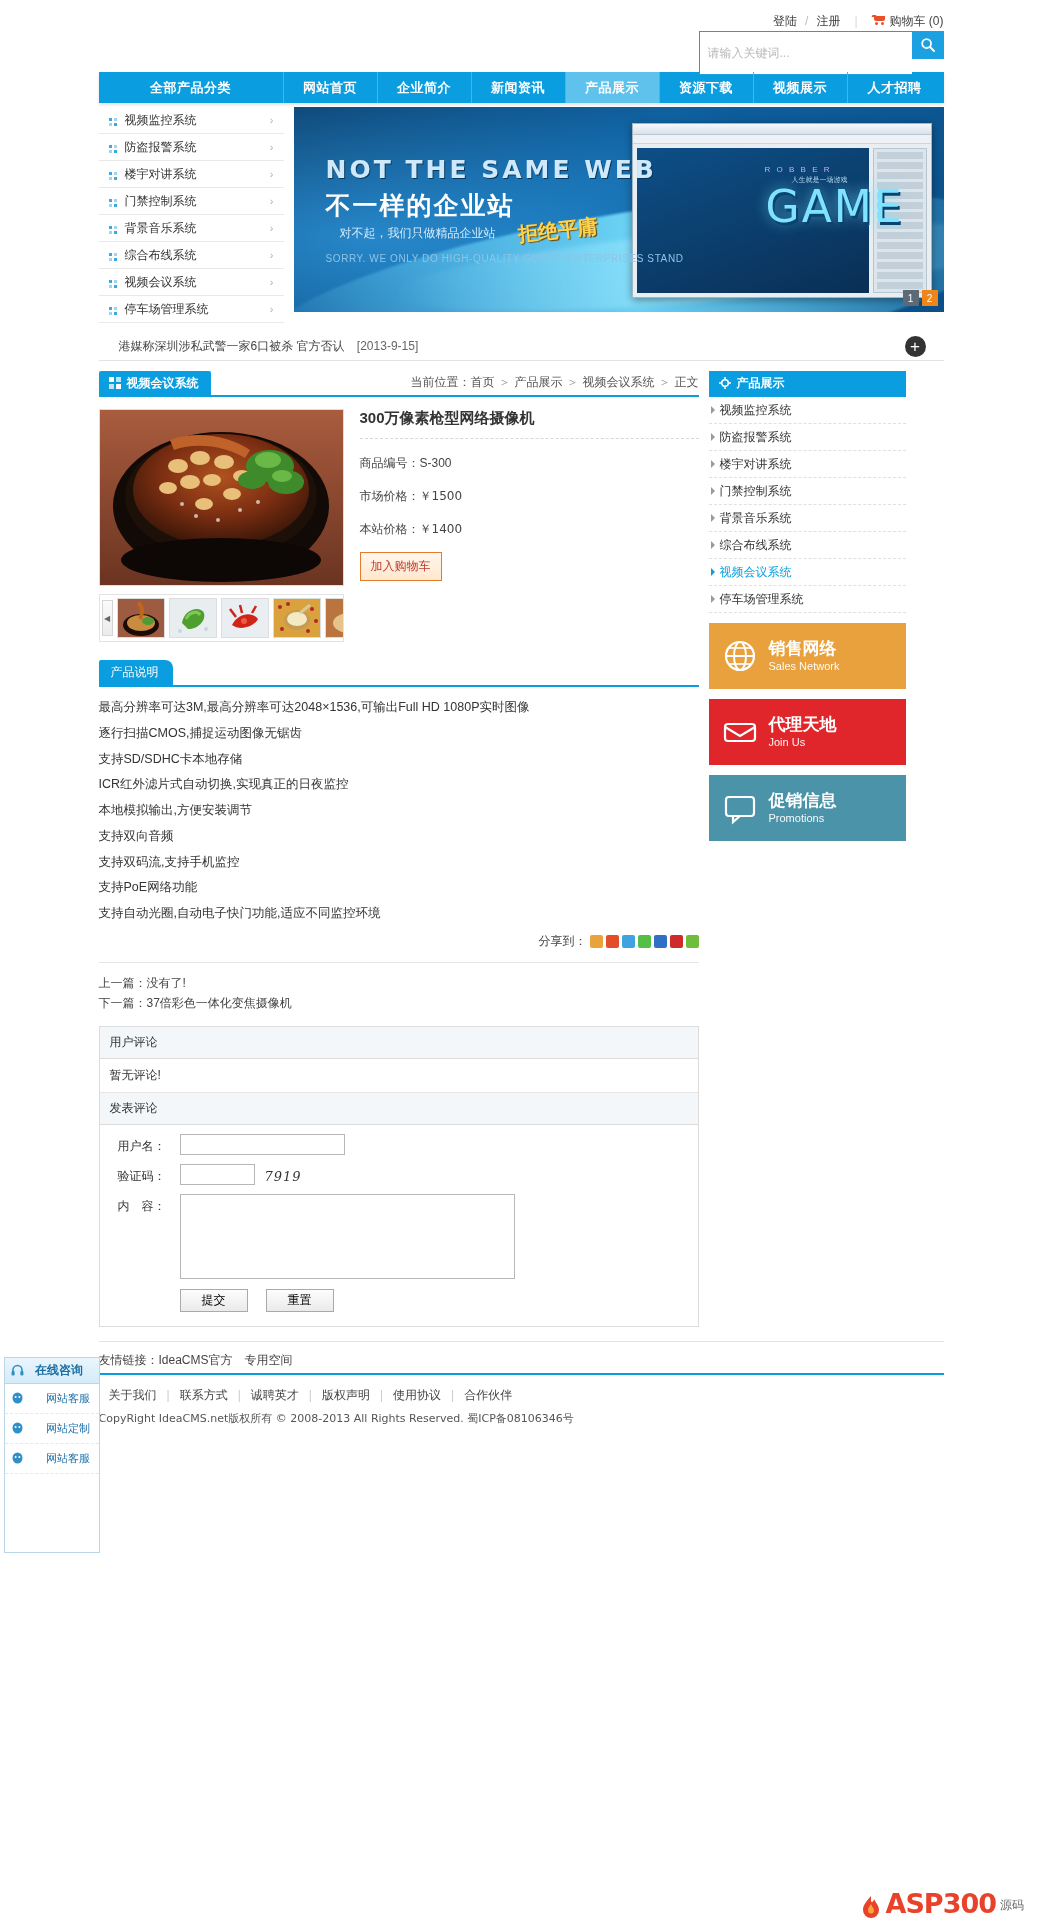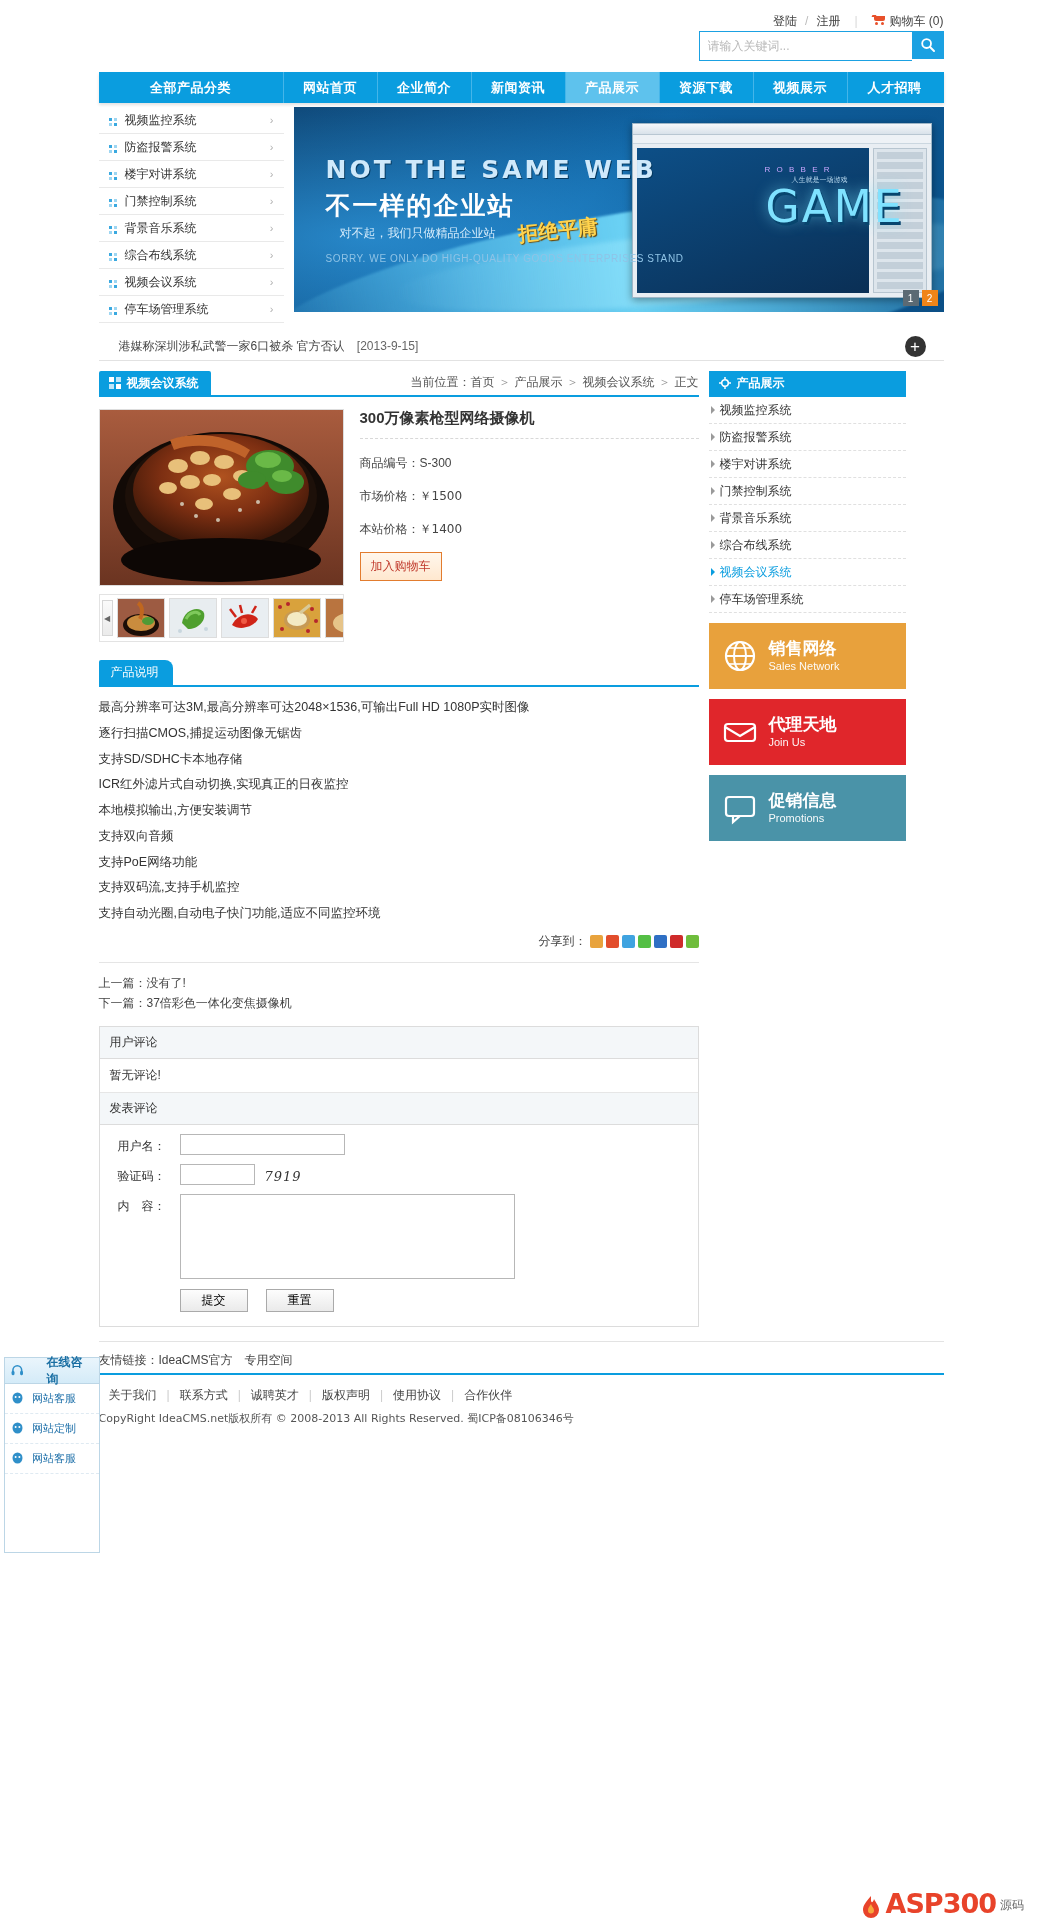--- a/index.html
+++ b/index.html
@@ -21,21 +21,21 @@
   .cart-ico i { position:absolute; background:#e8502a; }
   .cart-ico .b { left:2px; top:1px; width:11px; height:5px; border-radius:0 0 2px 2px; }
   .cart-ico .h { left:0; top:0; width:4px; height:2px; transform:skewX(-25deg); }
   .cart-ico .w1 { left:3px; top:7px; width:3px; height:3px; border-radius:50%; }
   .cart-ico .w2 { left:9px; top:7px; width:3px; height:3px; border-radius:50%; }
 
   
   .searchrow { height:42px; display:flex; justify-content:flex-end; align-items:center; }
   .searchbox { display:flex; height:28px; }
   .searchbox input {
-    width:213px; height:30px; border:1px solid #1ba1e2; border-right:none;
+    width:213px; height:44px; border:1px solid #1ba1e2; border-right:none;
     padding:0 8px; font-size:12px; color:#4d7c0f; outline:none;
     font-family:"Liberation Sans",sans-serif;
   }
   .searchbox input::placeholder { color:#b9b9b9; }
   .searchbtn {
     width:32px; height:28px; background:#1ba1e2; border:none; cursor:pointer;
     display:flex; align-items:center; justify-content:center;
   }
   .searchbtn svg { display:block; }
 
@@ -188,23 +188,23 @@
   .friend a { color:#444; text-decoration:none; margin-right:12px; }
   .footwrap { border-top:2px solid #0a9ddf; margin-top:4px; padding:12px 0 0; }
   .footnav { font-size:12px; color:#444; }
   .footnav span { margin:0 10px; cursor:pointer; }
   .footnav .bar { color:#ccc; margin:0; }
   .copyright { font-size:11px; color:#555; margin-top:7px; font-family:"DejaVu Sans",sans-serif; }
 
   
   .chat { position:absolute; left:4px; top:1357px; width:96px; border:1px solid #bcd6e6; background:#fff; height:196px; }
   .chat .ch { background:linear-gradient(#eaf5fc,#d4ebf8); border-bottom:1px solid #bcd6e6;
-              height:26px; display:flex; align-items:center; gap:23px; padding:0 6px;
+              height:26px; display:flex; align-items:center; gap:11px; padding:0 6px;
               font-size:12px; color:#1a6fa3; font-weight:bold; }
-  .chat .ci { display:flex; align-items:center; gap:8px; padding:7px 6px; font-size:11px; color:#1b6ea8;
+  .chat .ci { display:flex; align-items:center; gap:22px; padding:7px 6px; font-size:11px; color:#1b6ea8;
               border-bottom:1px dashed #dfeaf2; cursor:pointer;text-align:center; }
   .qico { width:13px; height:13px; flex:0 0 auto; }
 
   .logo { position:absolute; right:18px; bottom:12px; display:flex; align-items:flex-end; gap:4px; }
   .logo .big { font-size:27px; font-weight:bold; color:#e8432a; font-family:"DejaVu Sans",sans-serif;
                letter-spacing:-1px; }
   .logo .cn { font-size:12px; color:#6b6b6b; padding-bottom:5px; }
   .flame { width:22px; height:24px; }
 </style>
 </head>
@@ -526,22 +526,22 @@
         <div class="chip">产品说明</div>
         <div class="ln"></div>
       </div>
       <div class="desc" id="desc">
           <p>最高分辨率可达3M,最高分辨率可达2048×1536,可输出Full HD 1080P实时图像</p>
           <p>逐行扫描CMOS,捕捉运动图像无锯齿</p>
           <p>支持SD/SDHC卡本地存储</p>
           <p>ICR红外滤片式自动切换,实现真正的日夜监控</p>
           <p>本地模拟输出,方便安装调节</p>
           <p>支持双向音频</p>
+          <p>支持双码流,支持手机监控</p>
           <p>支持PoE网络功能</p>
-          <p>支持双码流,支持手机监控</p>
           <p>支持自动光圈,自动电子快门功能,适应不同监控环境</p>
         </div>
 
       <div class="share">
         <span>分享到：</span>
         <span class="s" style="background:#e8a33d"></span>
         <span class="s" style="background:#e24d2c"></span>
         <span class="s" style="background:#3fa3e0"></span>
         <span class="s" style="background:#54bf45"></span>
         <span class="s" style="background:#2f6fc4"></span>

